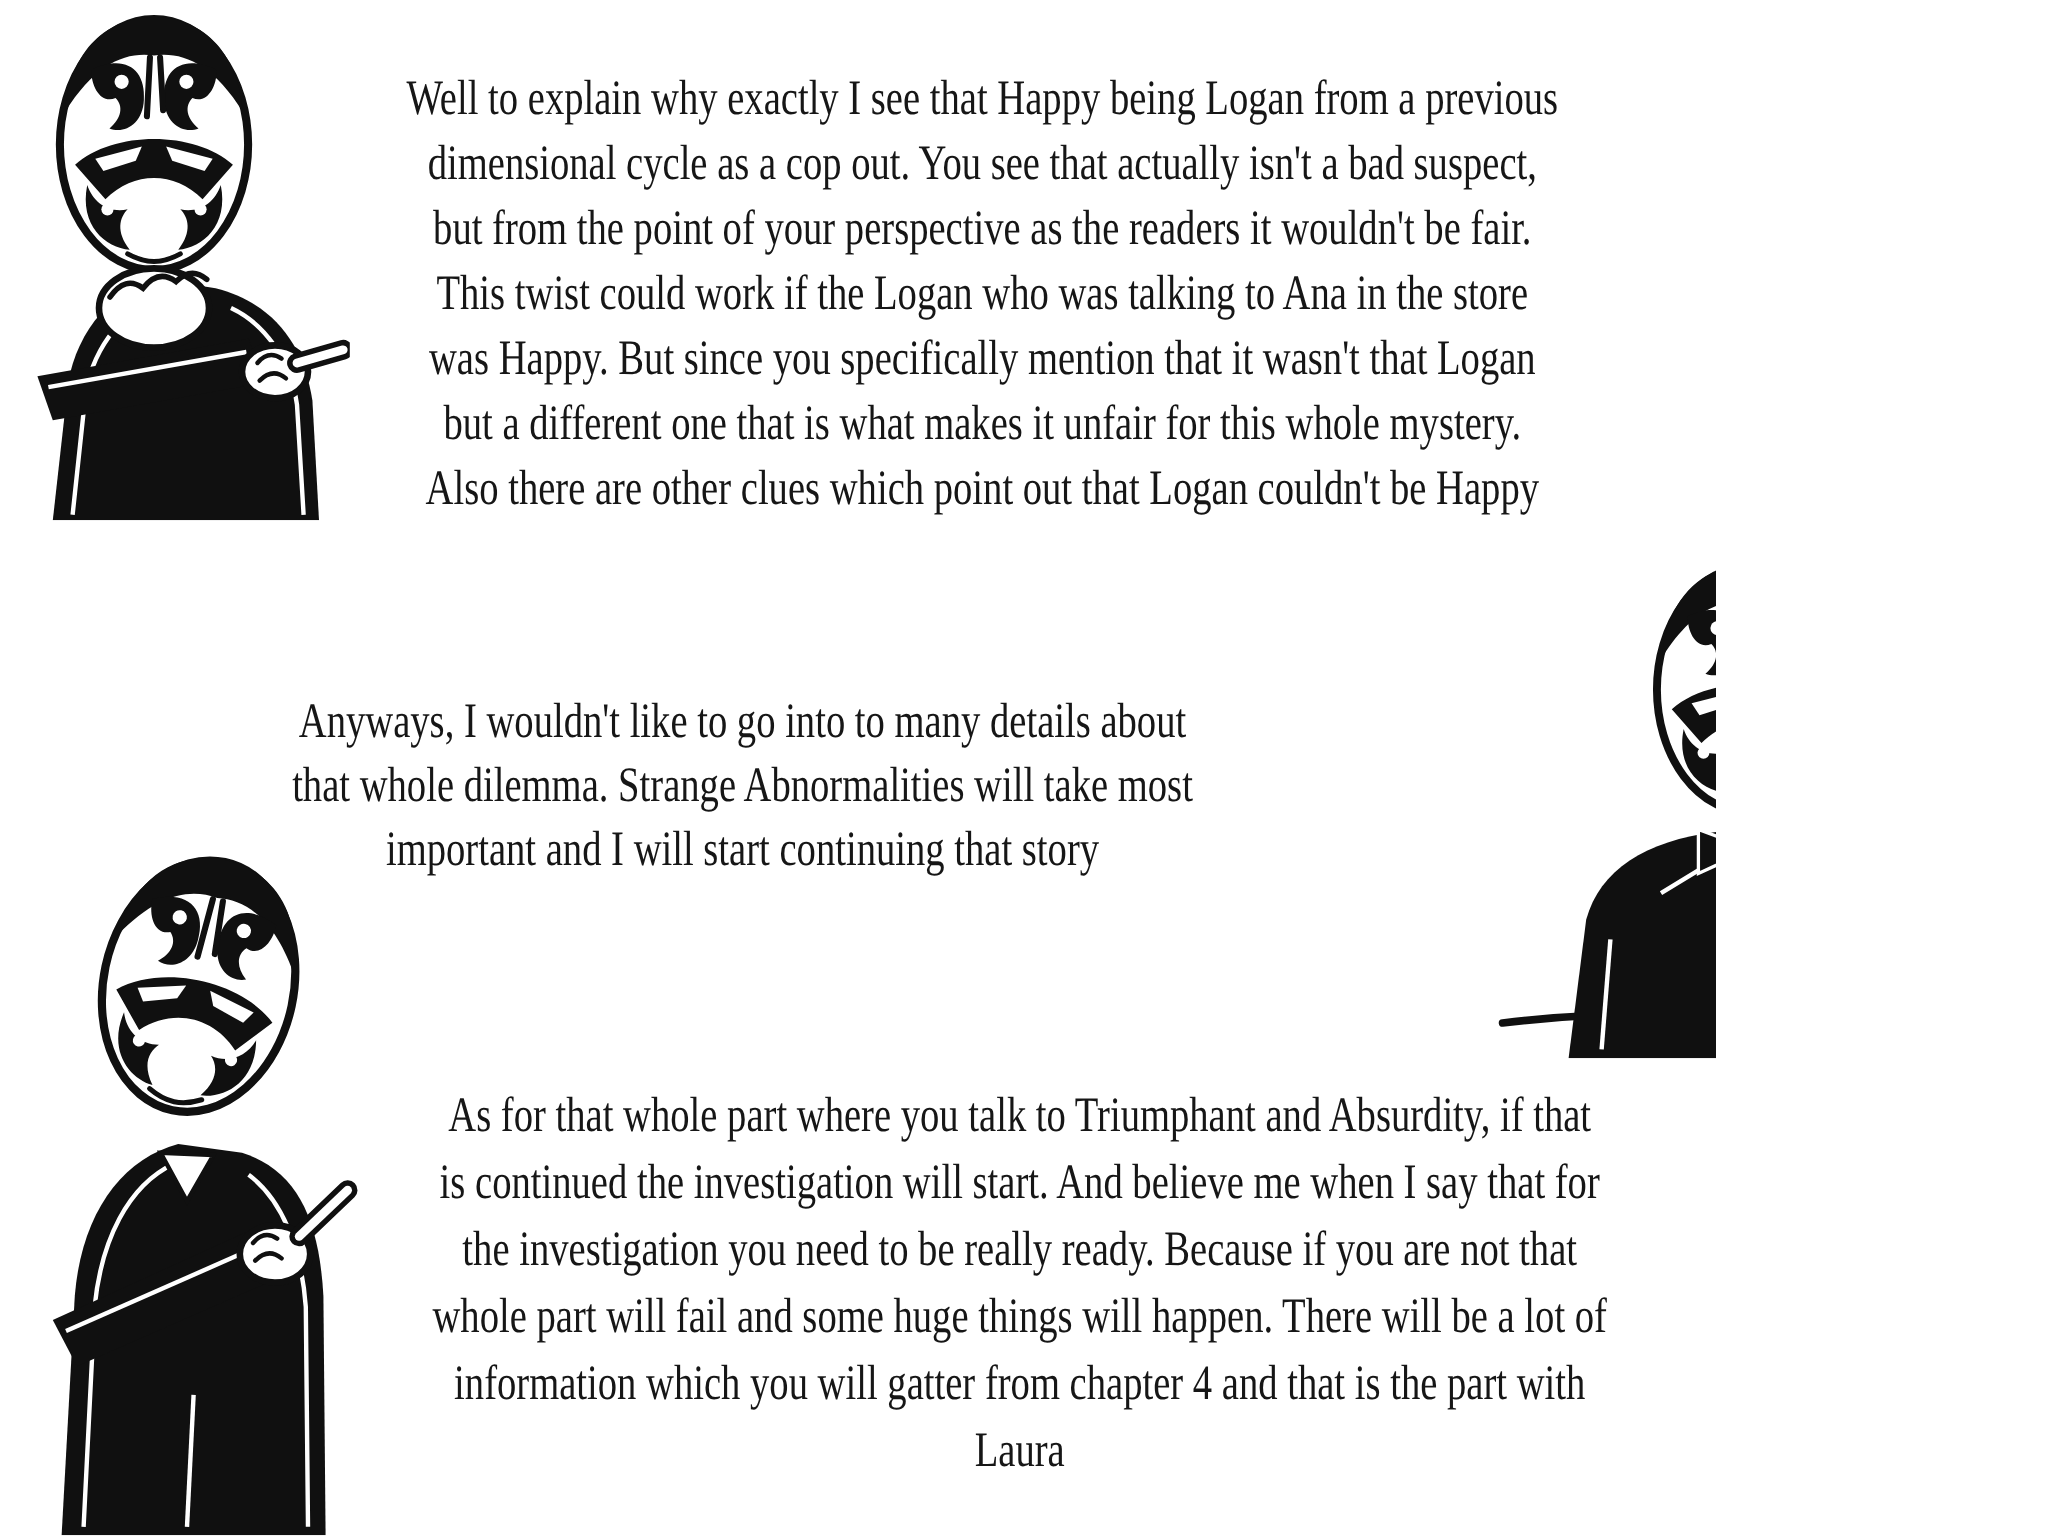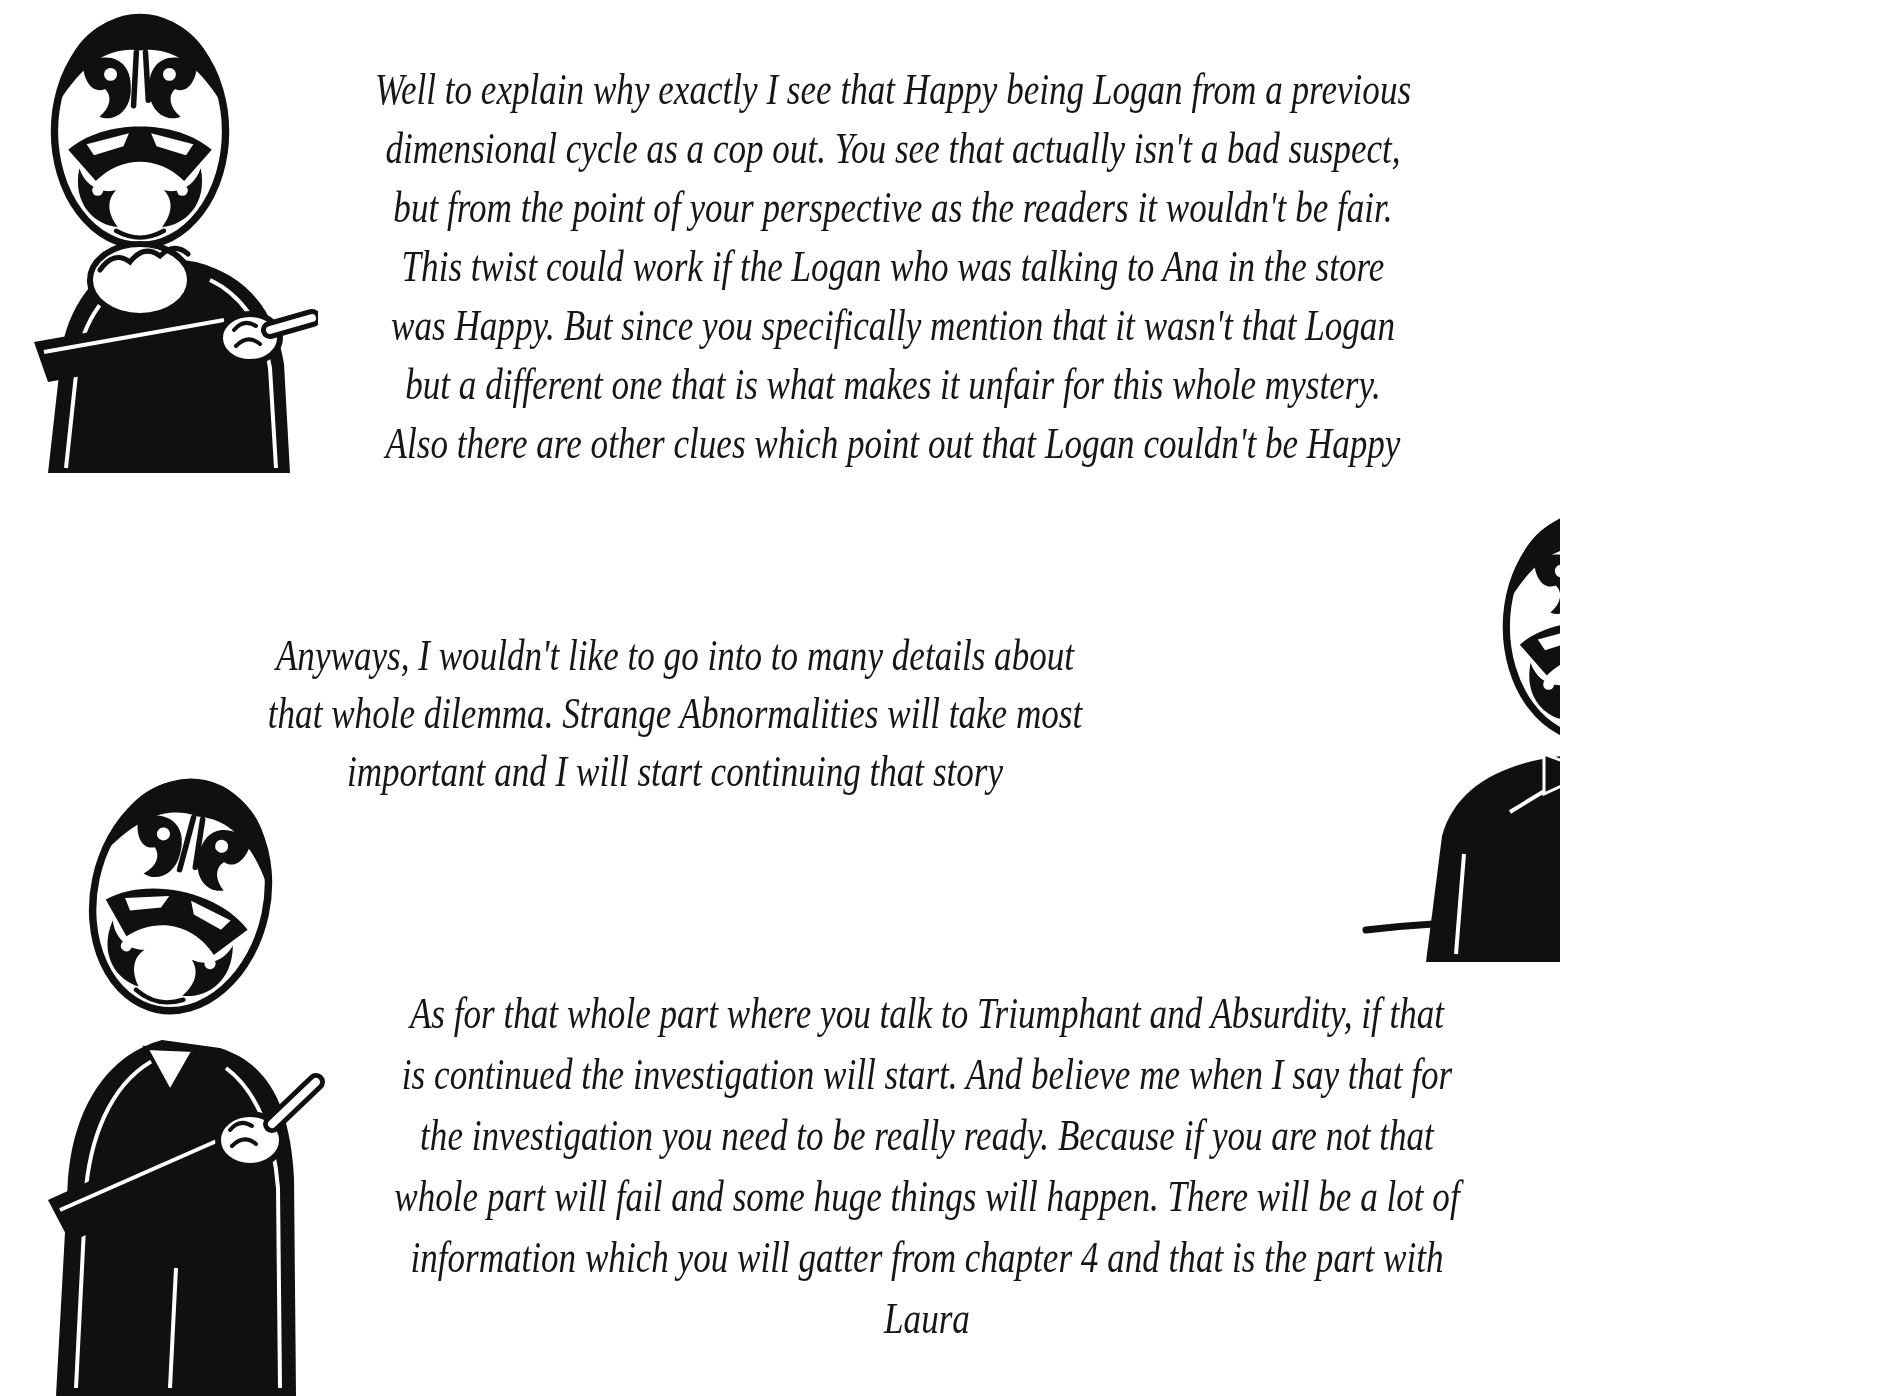--- a/index.html
+++ b/index.html
@@ -6,21 +6,20 @@
   body {
     width: 1884px; height: 1396px;
     background: #ffffff;
     font-family: "Liberation Serif", "DejaVu Serif", serif;
   }
   .canvas {
     position: relative;
     width: 1560px; height: 1396px;
     overflow: hidden;
     background: #ffffff;
-    font-style: italic;
   }
   .para {
     position: absolute;
     margin: 0;
     color: #161616;
     font-size: 45px;
     text-align: center;
     white-space: pre;
     transform: scaleX(0.78);
     transform-origin: center top;

